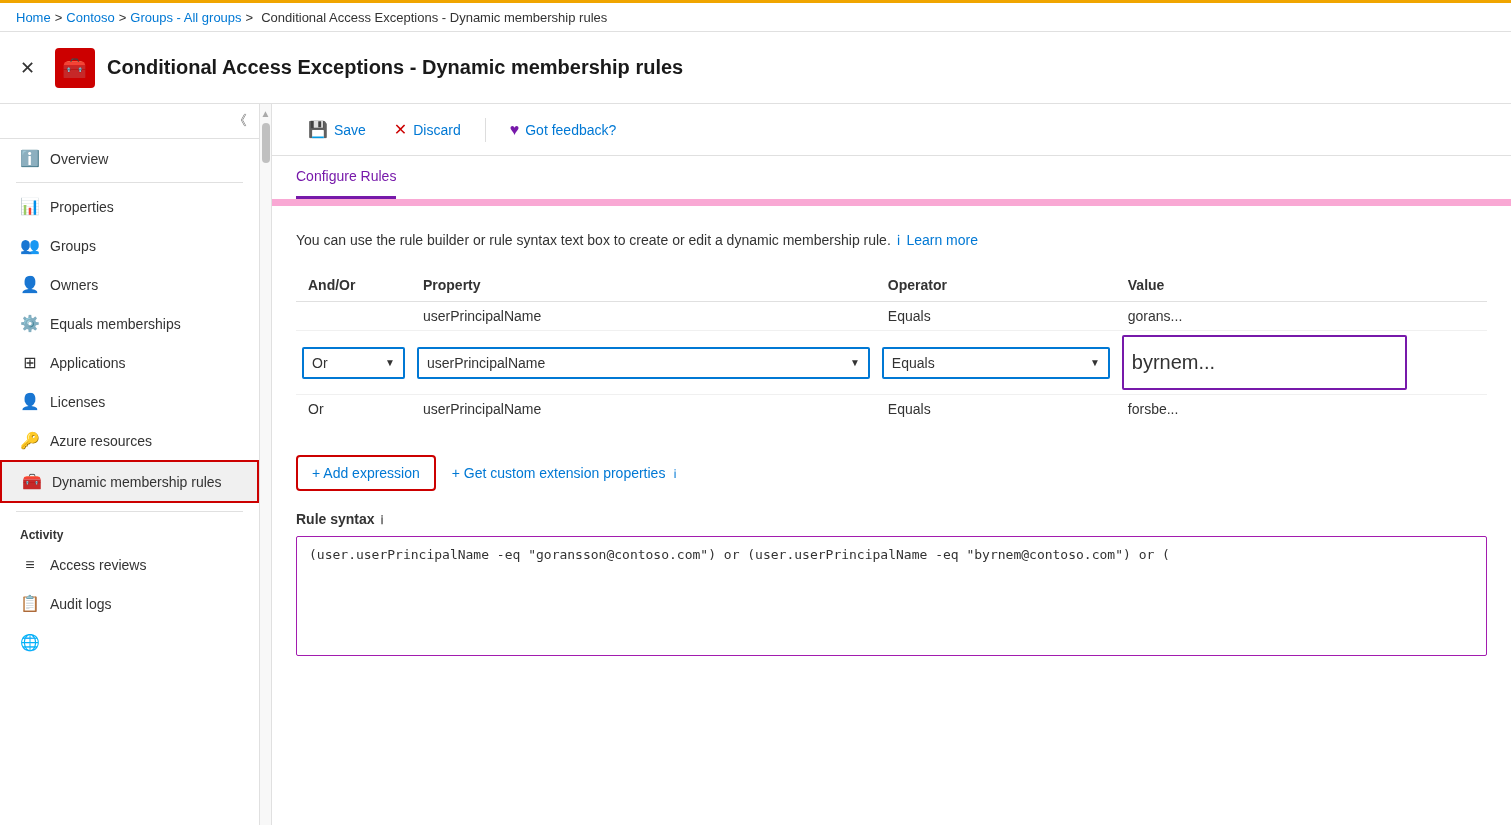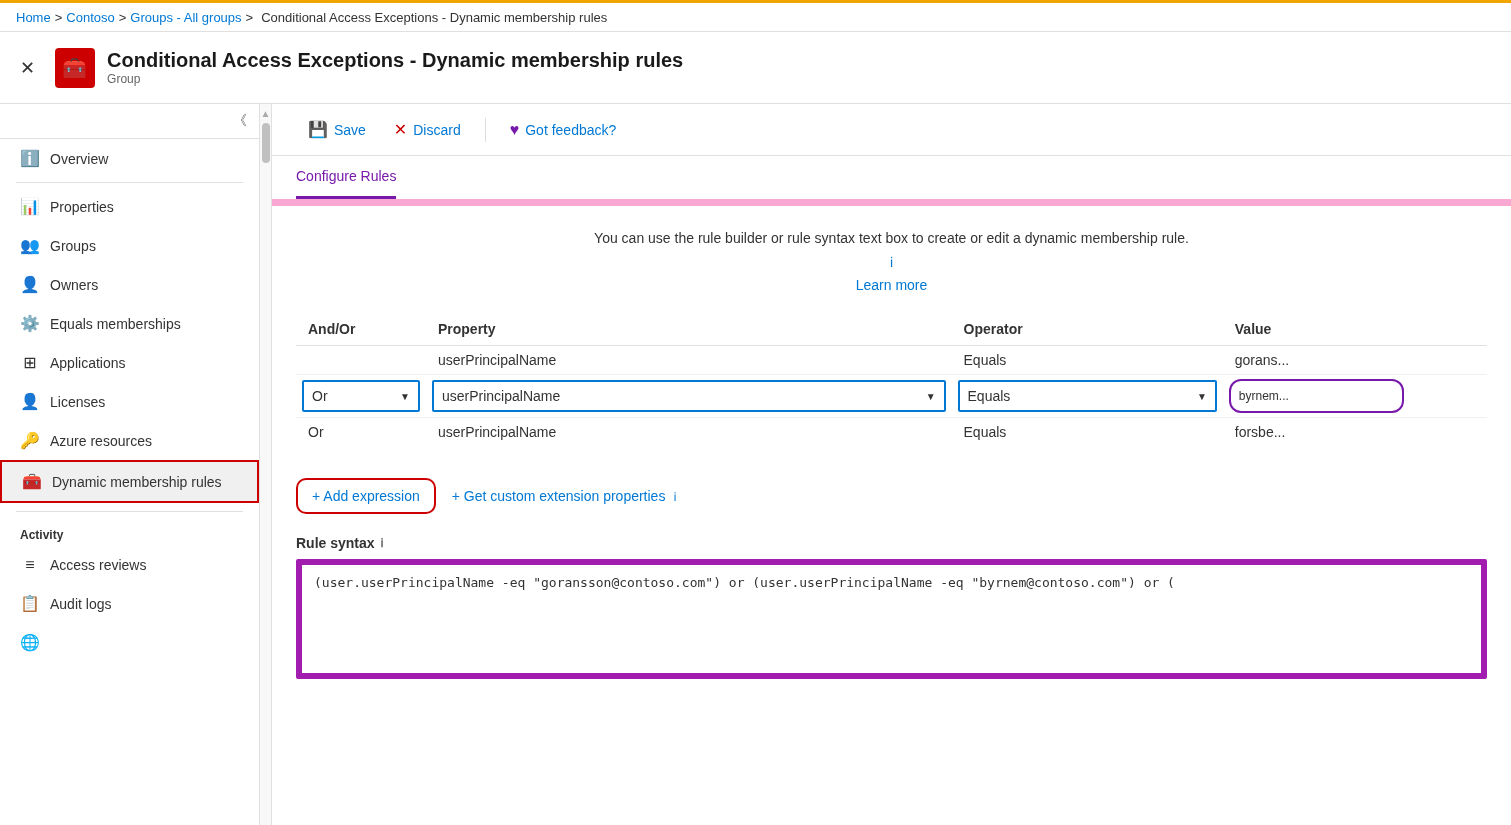--- a/index.html
+++ b/index.html
@@ -149,21 +149,20 @@
     
     .main-content { padding: 24px; }
 
     .description-row {
       display: flex;
       align-items: center;
       gap: 6px;
       margin-bottom: 20px;
       font-size: 14px;
       color: #333;
-      flex-direction: column;
     }
     .description-row .info-icon { color: #0078d4; font-size: 14px; }
     .description-row a { color: #0078d4; text-decoration: none; }
 
     
     .rules-table { width: 100%; border-collapse: collapse; margin-bottom: 32px; }
     .rules-table th {
       text-align: left;
       padding: 8px 12px;
       font-weight: 600;
@@ -184,46 +183,46 @@
       justify-content: space-between;
       background: #fff;
       cursor: pointer;
       min-width: 80px;
     }
     .select-dropdown.blue-border { border-color: #0078d4; border-width: 2px; }
     .property-dropdown { min-width: 360px; }
     .operator-dropdown { min-width: 180px; }
     .value-input {
       border: 1px solid #8a8886;
-      border-radius: 12px;
-      padding: 8px 8px;
+      border-radius: 2px;
+      padding: 14px 8px;
       border-color: #7719aa;
       border-width: 2px;
       min-width: 100px;
-      font-size: 12px;
+      font-size: 20px;
       color: #333;
     }
 
     
     .editing-row td { padding: 4px 6px; }
 
     
     .action-row {
       display: flex;
       align-items: center;
       gap: 16px;
       margin-bottom: 20px;
     }
     .add-expression-btn {
       display: flex;
       align-items: center;
       gap: 6px;
       padding: 8px 14px;
       border: 2px solid #c00;
-      border-radius: 10px;
+      border-radius: 4px;
       background: none;
       cursor: pointer;
       color: #0078d4;
       font-size: 14px;
       font-family: inherit;
     }
     .get-custom-btn {
       display: flex;
       align-items: center;
       gap: 8px;
@@ -234,25 +233,25 @@
       font-size: 14px;
       font-family: inherit;
     }
 
     
     .rule-syntax-label {
       font-size: 14px;
       font-weight: 600;
       margin-bottom: 8px;
       display: flex;
-      align-items: center;
+      align-items: flex-start;
       gap: 6px;
     }
     .rule-syntax-box {
-      border: 6px solid #a21caf;
+      border: 1px solid #a21caf;
       border-radius: 2px;
       padding: 10px 12px;
       font-size: 13px;
       color: #333;
       min-height: 120px;
       background: #fff;
       font-family: monospace;
     }
 
     .chevron { font-size: 10px; }
@@ -270,21 +269,20 @@
   <span>Conditional Access Exceptions - Dynamic membership rules</span>
 </div>
 
 <div class="app-container">
 
   <div class="page-header">
     <button class="close-btn">✕</button>
     <div class="page-icon">🧰</div>
     <div class="page-title-block">
       <h1>Conditional Access Exceptions - Dynamic membership rules</h1>
-      <div class="subtitle">Group</div>
     </div>
   </div>
 
   <div class="body-layout">
 
     <div style="display:flex;">
       <div class="sidebar">
         <div class="sidebar-collapse-btn">
           <span class="collapse-icon">《</span>
         </div>

